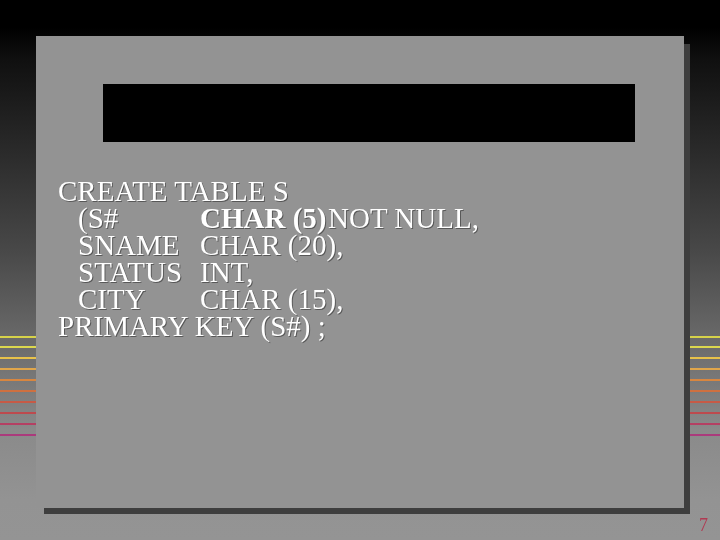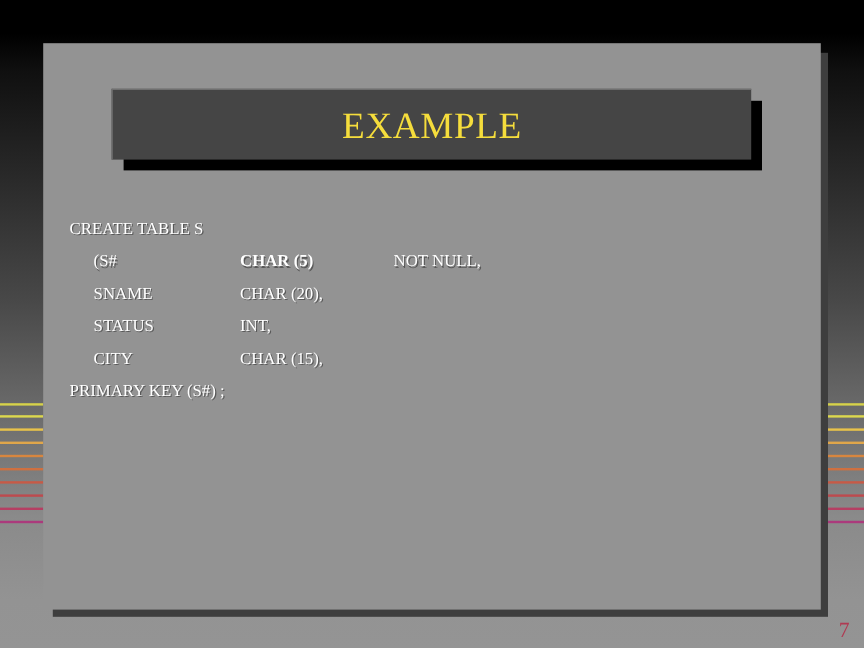--- a/index.html
+++ b/index.html
@@ -97,21 +97,21 @@
     white-space: nowrap;
   }
 
   
   #body-block {
     position: absolute;
     left: 58px;
     top: 178px;
     width: 600px;
     color: #ffffff;
-    font-size: 14px;
+    font-size: 29px;
     line-height: 27px;
     white-space: pre;
     text-shadow: 1px 1px 0 rgba(40,40,40,0.55);
   }
   .code-line {
     white-space: pre;
     height: 27px;
   }
 
   
@@ -169,21 +169,18 @@
       <div class="stripe" style="top: 87px; background: rgb(181, 63, 99);"></div>
       <div class="stripe" style="top: 98px; background: rgb(171, 58, 124);"></div>
     </div>
 
   <div id="slide-shadow"></div>
 
   <div id="slide"></div>
 
   <div id="title-shadow"></div>
 
-  <div id="title-box">
-    <span id="title-text">EXAMPLE</span>
-  </div>
 
   <div id="body-block"><div class="code-line"><span>CREATE TABLE S</span></div><div class="code-line"><span class="lead">&nbsp;</span><span class="col-name">(S#</span><span class="col-type">CHAR (5)</span><span>NOT NULL,</span></div><div class="code-line"><span class="lead">&nbsp;</span><span class="col-name">SNAME</span><span>CHAR (20),</span></div><div class="code-line"><span class="lead">&nbsp;</span><span class="col-name">STATUS</span><span>INT,</span></div><div class="code-line"><span class="lead">&nbsp;</span><span class="col-name">CITY</span><span>CHAR (15),</span></div><div class="code-line"><span>PRIMARY KEY (S#) ;</span></div></div>
 
   <div id="page-number">7</div>
 
 </div>
 
 </body></html>

